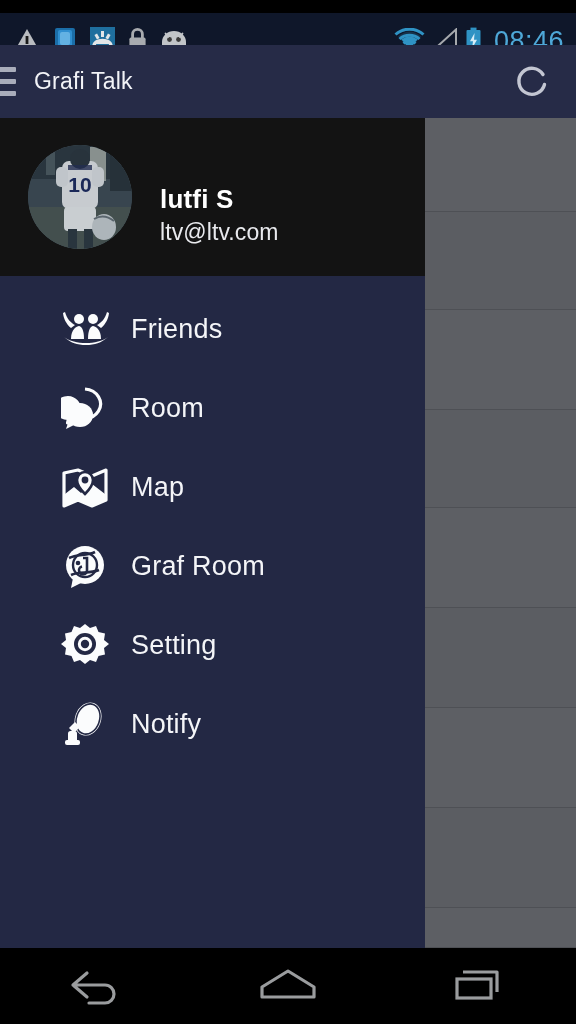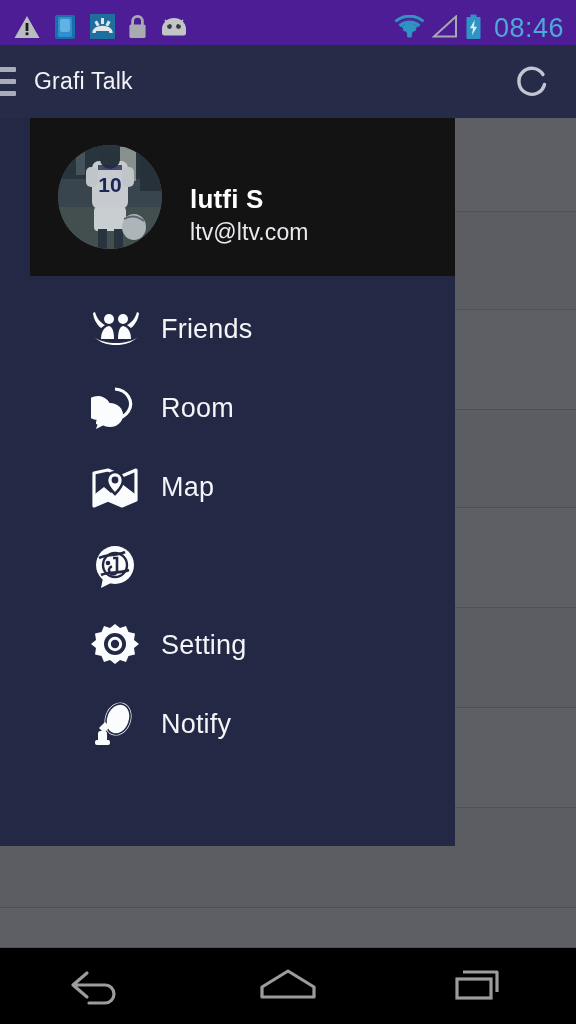--- a/index.html
+++ b/index.html
@@ -15,23 +15,23 @@
     position: relative;
     width: 576px;
     height: 1024px;
     overflow: hidden;
     background: #000;
   }
 
   
   #status-bar {
     position: absolute;
-    left: 0; top: 0;
+    left: 0; top: 13px;
     width: 576px; height: 57px;
-    background: #4c1d95;
+    background: #0f172a;
     display: flex;
     align-items: center;
     box-sizing: border-box;
     padding: 0 12px 0 14px;
   }
   .status-left { display: flex; align-items: center; gap: 13px; }
   .status-right { margin-left: auto; display: flex; align-items: center; gap: 7px; }
   .sicon { display: block; }
   #clock {
     color: #4ea8d8;
@@ -95,24 +95,23 @@
     border-bottom: 1px solid #4e5055;
     background: #5d5f64;
   }
   .content-row.alt { background: #5b5d62; }
 
   
   #drawer {
     position: absolute;
     left: 0; top: 118px;
     width: 425px;
-    height: 728px;
+    height: 830px;
     background: #232844;
     overflow: hidden;
-    padding-left: 30px;
   }
   #drawer-header {
     height: 158px;
     background: #131313;
     display: flex;
     align-items: center;
     box-sizing: border-box;
     padding-left: 28px;
   }
   #avatar {
@@ -373,20 +372,21 @@
           <svg width="48" height="46" viewBox="0 0 48 46">
             <circle cx="24" cy="21" r="19" fill="#fbfcfd"></circle>
             <path d="M12 34 L10 44 L22 38 Z" fill="#fbfcfd"></path>
             <path d="M8 14 C16 10, 26 12, 34 8" stroke="#232844" stroke-width="2.6" fill="none"></path>
             <path d="M10 31 C18 27, 28 30, 38 26" stroke="#232844" stroke-width="2.6" fill="none"></path>
             <circle cx="24" cy="21" r="12" fill="none" stroke="#232844" stroke-width="2.4"></circle>
             <path d="M22 14 L26 14 L26 26 A4 4 0 1 1 21 22.5" stroke="#232844" stroke-width="2.6" fill="none"></path>
             <circle cx="17" cy="19" r="2.3" fill="#232844"></circle>
           </svg>
         </span>
+        <span class="menu-label">Graf Room</span>
       </div>
 
       <div class="menu-item">
         <span class="menu-icon">
           <svg width="48" height="48" viewBox="0 0 48 48">
             <path d="M24 2 L29 6 L35 4 L37.5 10 L44 11.5 L43 18 L48 22 L43 26 L44 32.5 L37.5 34 L35 40 L29 38 L24 42 L19 38 L13 40 L10.5 34 L4 32.5 L5 26 L0 22 L5 18 L4 11.5 L10.5 10 L13 4 L19 6 Z" fill="#fbfcfd"></path>
             <circle cx="24" cy="22" r="11" fill="#232844"></circle>
             <circle cx="24" cy="22" r="7.2" fill="#fbfcfd"></circle>
             <circle cx="24" cy="22" r="4.2" fill="#232844"></circle>
           </svg>

